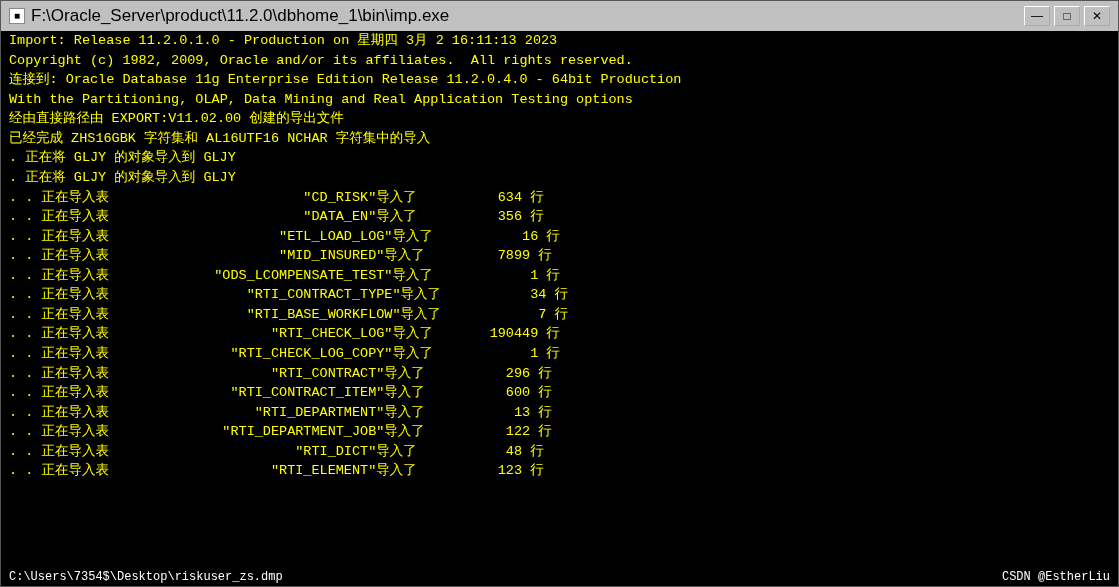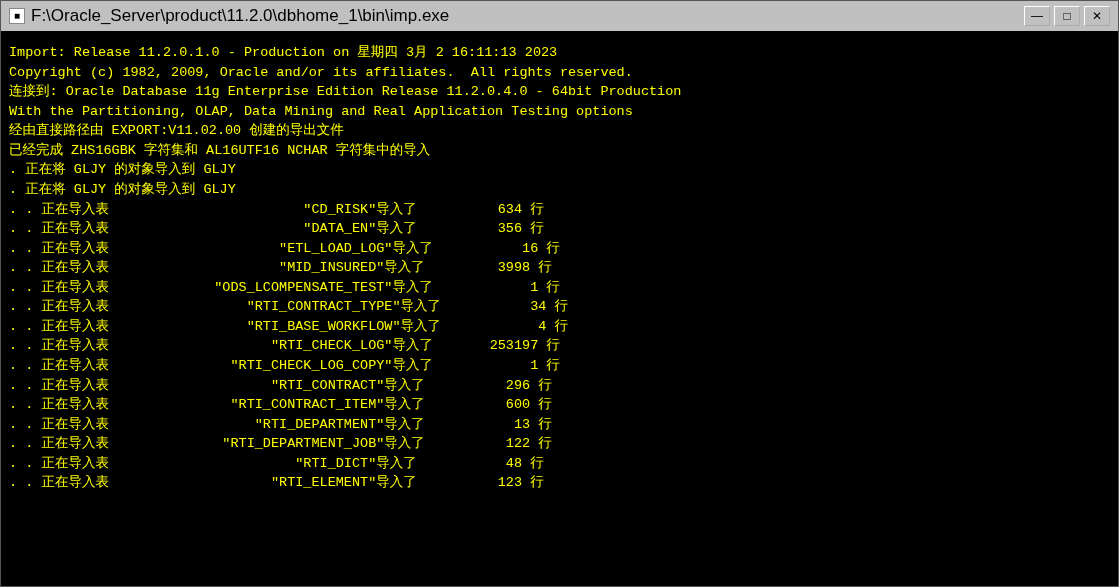--- a/index.html
+++ b/index.html
@@ -75,21 +75,21 @@
       cursor: pointer;
       font-family: Arial, sans-serif;
     }
 
     .terminal-body {
       flex: 1;
       background: #000;
       color: #ffff00;
       font-size: 13.5px;
       font-family: 'Courier New', Courier, monospace;
-      padding: 12px 8px;
+      padding: 0 8px;
       overflow: hidden;
       line-height: 1.45;
     }
 
     .line {
       white-space: pre;
       display: block;
     }
 
     .bottom-bar {
@@ -132,27 +132,31 @@
       <span class="line">连接到: Oracle Database 11g Enterprise Edition Release 11.2.0.4.0 - 64bit Production</span>
       <span class="line">With the Partitioning, OLAP, Data Mining and Real Application Testing options</span>
       <span class="line"></span>
       <span class="line">经由直接路径由 EXPORT:V11.02.00 创建的导出文件</span>
       <span class="line">已经完成 ZHS16GBK 字符集和 AL16UTF16 NCHAR 字符集中的导入</span>
       <span class="line">. 正在将 GLJY 的对象导入到 GLJY</span>
       <span class="line">. 正在将 GLJY 的对象导入到 GLJY</span>
       <span class="line">. . 正在导入表                        ″CD_RISK″导入了          634 行</span>
       <span class="line">. . 正在导入表                        ″DATA_EN″导入了          356 行</span>
       <span class="line">. . 正在导入表                     ″ETL_LOAD_LOG″导入了           16 行</span>
-      <span class="line">. . 正在导入表                     ″MID_INSURED″导入了         3998 行</span>
+      <span class="line">. . 正在导入表                     ″MID_INSURED″导入了         7899 行</span>
       <span class="line">. . 正在导入表             ″ODS_LCOMPENSATE_TEST″导入了            1 行</span>
       <span class="line">. . 正在导入表                 ″RTI_CONTRACT_TYPE″导入了           34 行</span>
-      <span class="line">. . 正在导入表                 ″RTI_BASE_WORKFLOW″导入了            4 行</span>
-      <span class="line">. . 正在导入表                    ″RTI_CHECK_LOG″导入了       253197 行</span>
+      <span class="line">. . 正在导入表                 ″RTI_BASE_WORKFLOW″导入了            7 行</span>
+      <span class="line">. . 正在导入表                    ″RTI_CHECK_LOG″导入了       190449 行</span>
       <span class="line">. . 正在导入表               ″RTI_CHECK_LOG_COPY″导入了            1 行</span>
       <span class="line">. . 正在导入表                    ″RTI_CONTRACT″导入了          296 行</span>
       <span class="line">. . 正在导入表               ″RTI_CONTRACT_ITEM″导入了          600 行</span>
       <span class="line">. . 正在导入表                  ″RTI_DEPARTMENT″导入了           13 行</span>
       <span class="line">. . 正在导入表              ″RTI_DEPARTMENT_JOB″导入了          122 行</span>
       <span class="line">. . 正在导入表                       ″RTI_DICT″导入了           48 行</span>
       <span class="line">. . 正在导入表                    ″RTI_ELEMENT″导入了          123 行</span>
     </div>
 
+  <div class="bottom-bar">
+    <span>C:\Users\7354$\Desktop\riskuser_zs.dmp</span>
+    <span>CSDN @EstherLiu</span>
+  </div>
 </div>
 
 </body></html>

